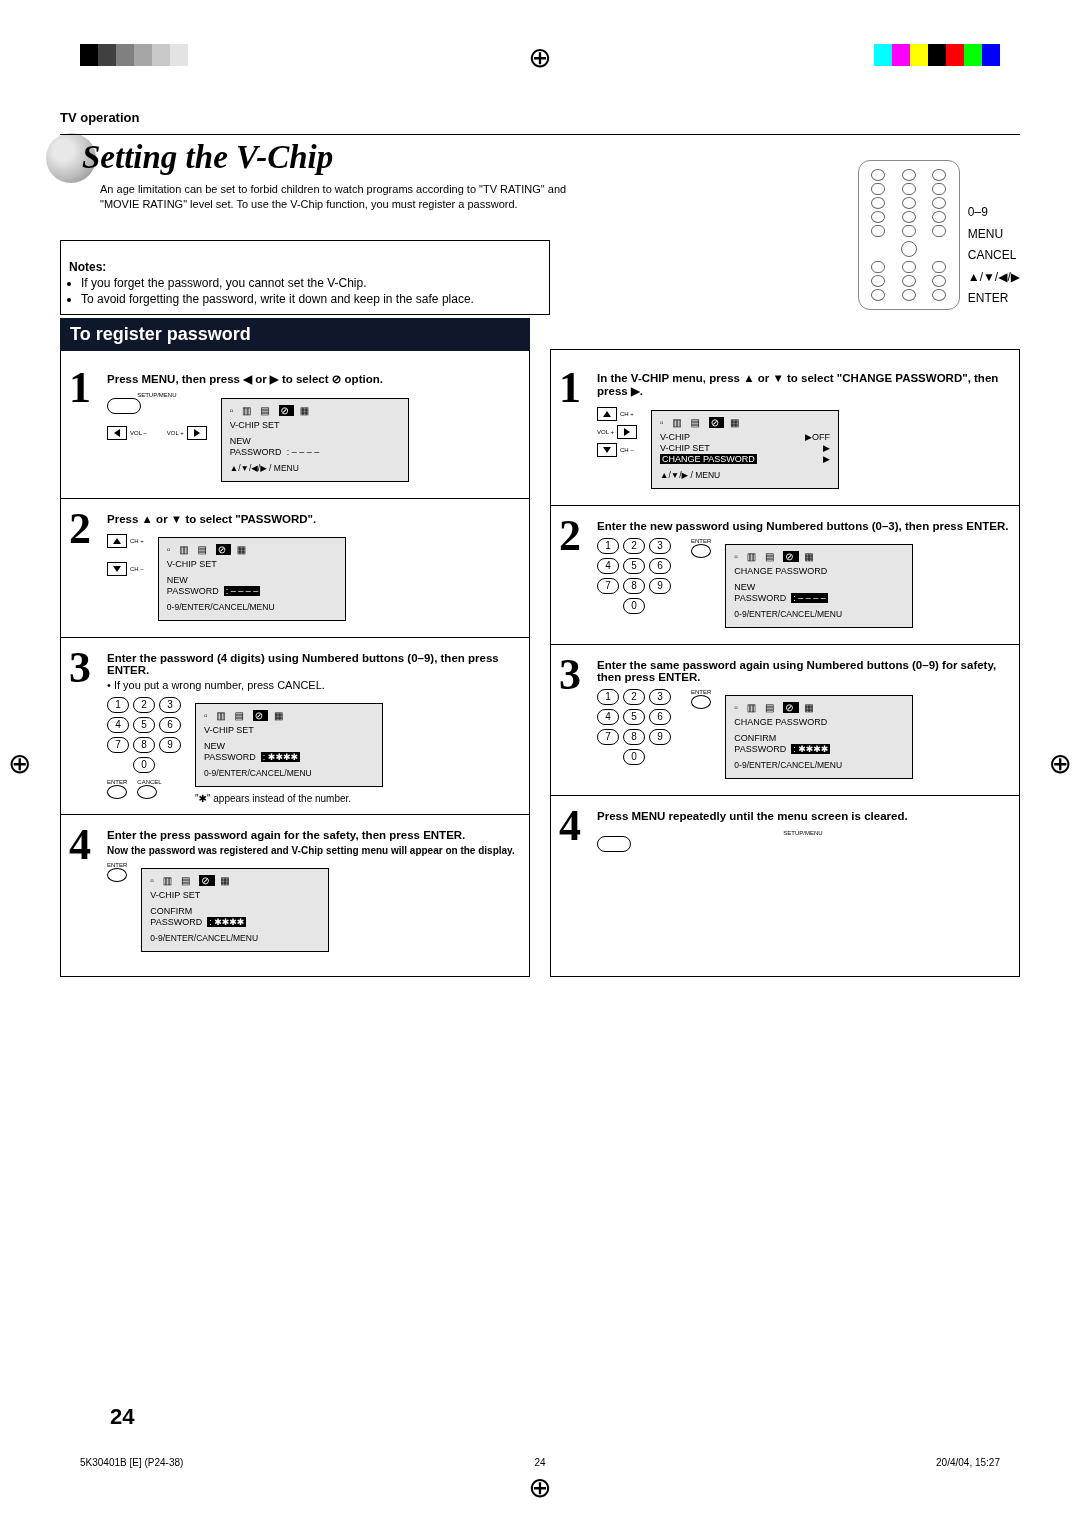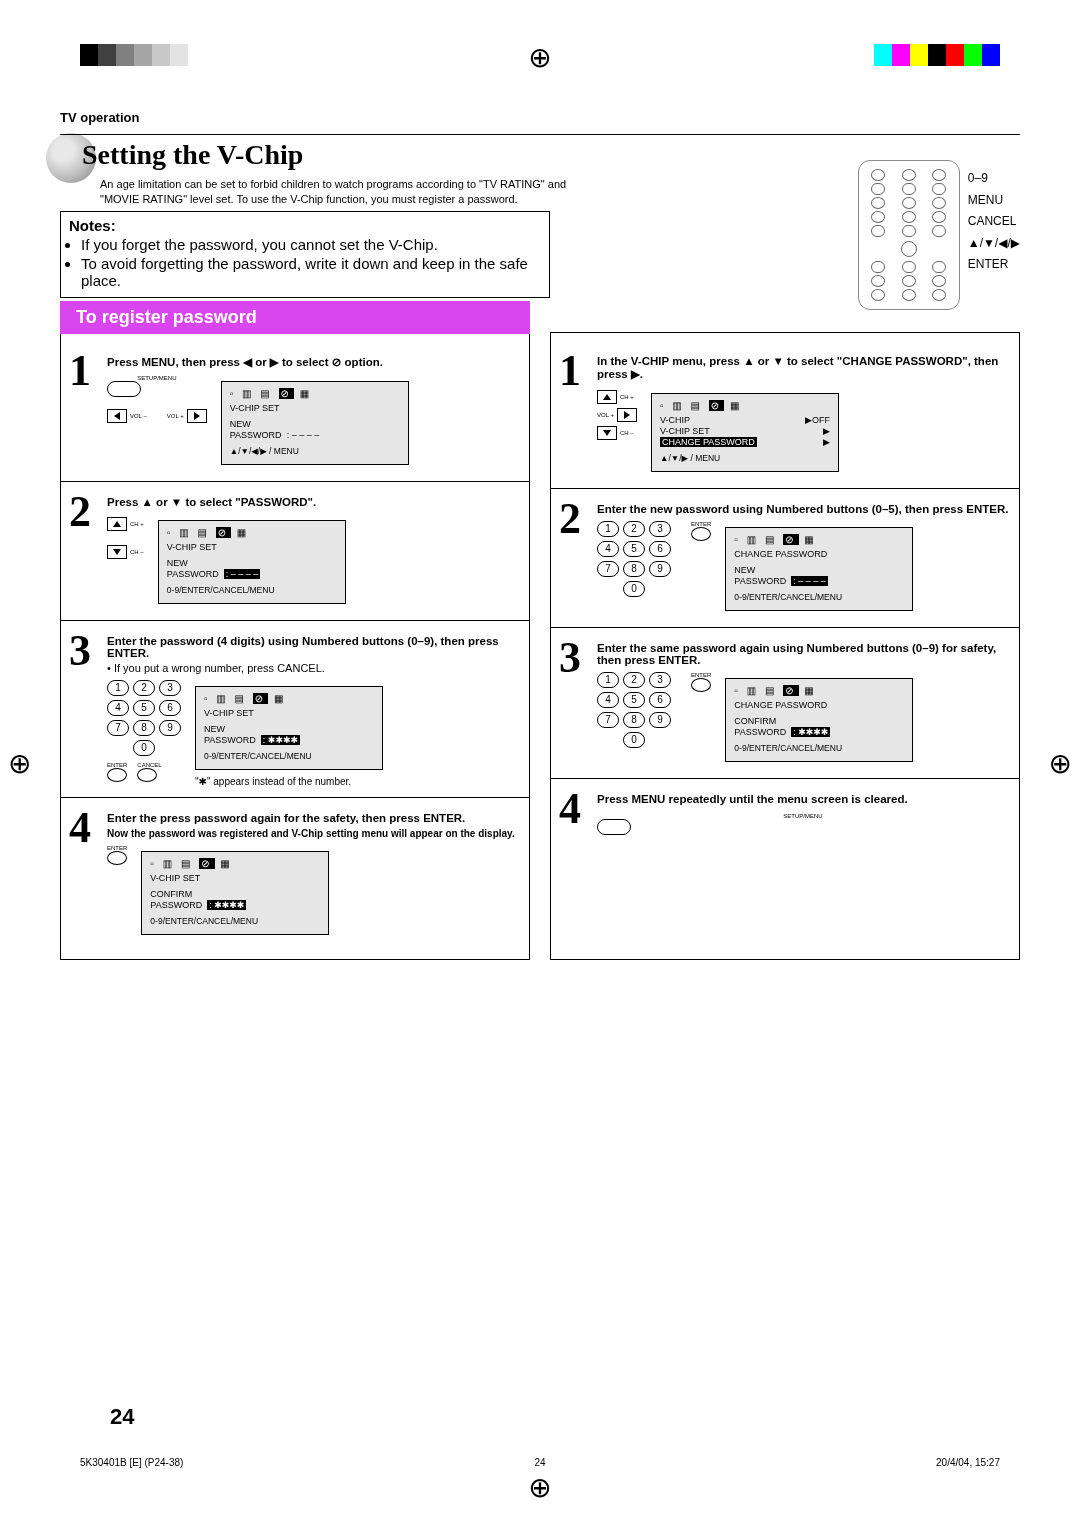--- a/index.html
+++ b/index.html
@@ -3,46 +3,46 @@
 <meta charset="utf-8">
 <style>
   body{margin:0;background:#fff;font-family:Arial,Helvetica,sans-serif;font-size:11px;color:#000}
   .page{width:1080px;height:1528px;position:relative;box-sizing:border-box;padding:40px 60px}
   .regmark{position:absolute;font-size:28px;line-height:1}
   .reg-tc{top:44px;left:50%;transform:translateX(-50%)}
   .reg-bc{bottom:26px;left:50%;transform:translateX(-50%)}
   .reg-ml{left:8px;top:50%;transform:translateY(-50%)}
   .reg-mr{right:8px;top:50%;transform:translateY(-50%)}
   .section-head{font-weight:bold;font-size:13px;border-bottom:1px solid #000;padding-bottom:9px;margin:70px 0 4px}
-  .title{font-family:'Times New Roman',serif;font-size:28px;font-weight:bold;display:inline-block;position:relative;padding-left:22px}
+  .title{font-family:'Times New Roman',serif;font-style:italic;font-size:33px;font-weight:bold;display:inline-block;position:relative;padding-left:22px}
   .title::before{content:"";position:absolute;left:-14px;top:-6px;width:50px;height:50px;border-radius:50%;background:radial-gradient(circle at 35% 35%,#e8e8e8 0 22%,#bcbcbc 60%,#7d7d7d 100%);z-index:-1}
   .intro{font-size:11px;line-height:1.35;margin:6px 0 0 40px;width:480px}
-  .notes-box{border:1px solid #000;width:490px;margin-top:4px;padding:5px 8px 6px;font-size:15px;box-sizing:border-box}
+  .notes-box{border:1px solid #000;width:490px;margin-top:28px;padding:19px 8px 6px;font-size:12px;box-sizing:border-box}
   .notes-box .nh{font-weight:bold}
   .notes-box ul{margin:2px 0 0 12px;padding:0}
   .notes-box li{margin:0 0 2px}
   .columns{display:flex;margin-top:14px;gap:20px}
   .col{flex:1;border:1px solid #000;padding:8px 10px 12px;position:relative;box-sizing:border-box}
-  .col-h{background:#d946ef;color:#fff;font-weight:bold;font-size:18px;position:absolute;top:-32px;left:-1px;right:-1px;padding:6px 16px}
+  .col-h{background:#0f172a;color:#fff;font-weight:bold;font-size:18px;position:absolute;top:-32px;left:-1px;right:-1px;padding:6px 10px}
   .col-wrap{margin-top:34px}
   .step{margin:14px 0 6px;position:relative;padding-left:36px;min-height:30px}
   .step .num{position:absolute;left:-2px;top:-6px;font-family:'Times New Roman',serif;font-size:44px;font-weight:bold;line-height:1}
   .step .txt{font-weight:bold;font-size:11.5px;margin-top:4px}
   .step .sub{font-weight:normal;margin-top:3px}
   .step .sub::before{content:"• "}
   .screen{border:1px solid #000;background:#e6e6e6;font-size:9px;padding:6px 8px 8px;width:170px;margin:6px 0}
   .screen .icons{letter-spacing:3px;font-size:10px;margin-bottom:4px}
   .screen .row{margin:1px 0}
   .screen .hl{background:#000;color:#fff;padding:0 2px;display:inline-block}
   .screen .ftr{margin-top:6px;font-size:8.5px}
   .remote{border:1px solid #888;border-radius:12px;width:92px;padding:6px 4px;font-size:7px;background:#fff}
   .remote .rrow{display:flex;justify-content:space-around;margin:2px 0}
   .remote .btn{border:1px solid #666;border-radius:8px;min-width:12px;height:10px;display:inline-block}
   .remote .btn.r{border-radius:50%}
-  .remote-wrap{position:absolute;top:160px;right:60px;display:flex;align-items:flex-start;gap:8px}
+  .remote-wrap{position:absolute;top:160px;right:60px;display:flex;align-items:flex-end;gap:8px}
   .remote-labels{font-size:12px;line-height:1.8;margin-top:8px}
   .keypad{display:grid;grid-template-columns:repeat(3,22px);gap:4px;font-size:10px}
   .keypad .k{border:1px solid #000;border-radius:10px;height:14px;text-align:center;line-height:13px}
   .arrowbtn{border:1px solid #000;width:18px;height:12px;display:inline-flex;align-items:center;justify-content:center;font-size:8px}
   .round{border:1px solid #000;border-radius:50%;width:18px;height:12px;display:inline-flex;align-items:center;justify-content:center}
   .ovalbtn{border:1px solid #000;border-radius:10px;width:32px;height:14px;display:inline-block}
   .lbl{font-size:6px;text-align:center}
   .pagefoot{position:absolute;bottom:60px;left:80px;right:80px;display:flex;justify-content:space-between;font-size:10px}
   .pagefoot .pn{position:absolute;left:50%;transform:translateX(-50%)}
   .bignum{font-weight:bold;font-size:22px;position:absolute;bottom:98px;left:110px}
@@ -306,21 +306,21 @@
             <div class="row"><span>V-CHIP SET</span><span style="float:right">▶</span></div>
             <div class="row"><span class="hl">CHANGE PASSWORD</span><span style="float:right">▶</span></div>
             <div class="ftr">▲/▼/▶ / MENU</div>
           </div>
         </div>
       </div>
       <hr class="thin">
 
       <div class="step">
         <div class="num">2</div>
-        <div class="txt">Enter the new password using Numbered buttons (0–5), then press ENTER.</div>
+        <div class="txt">Enter the new password using Numbered buttons (0–3), then press ENTER.</div>
         <div class="flexrow">
           <div>
             <div class="keypad">
               <div class="k">1</div>
                 <div class="k">2</div>
                 <div class="k">3</div>
               <div class="k">4</div>
                 <div class="k">5</div>
                 <div class="k">6</div>
               <div class="k">7</div>

